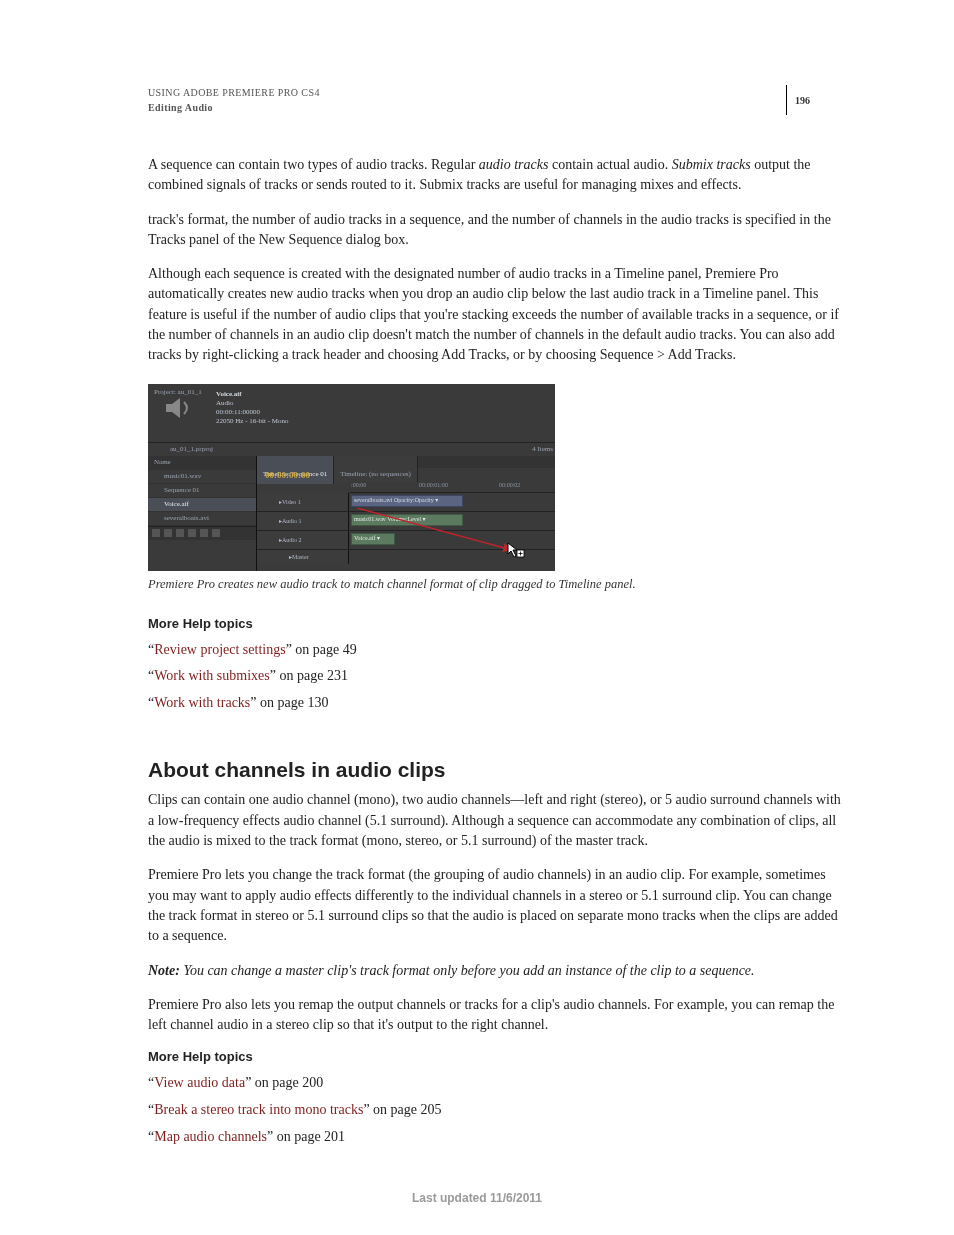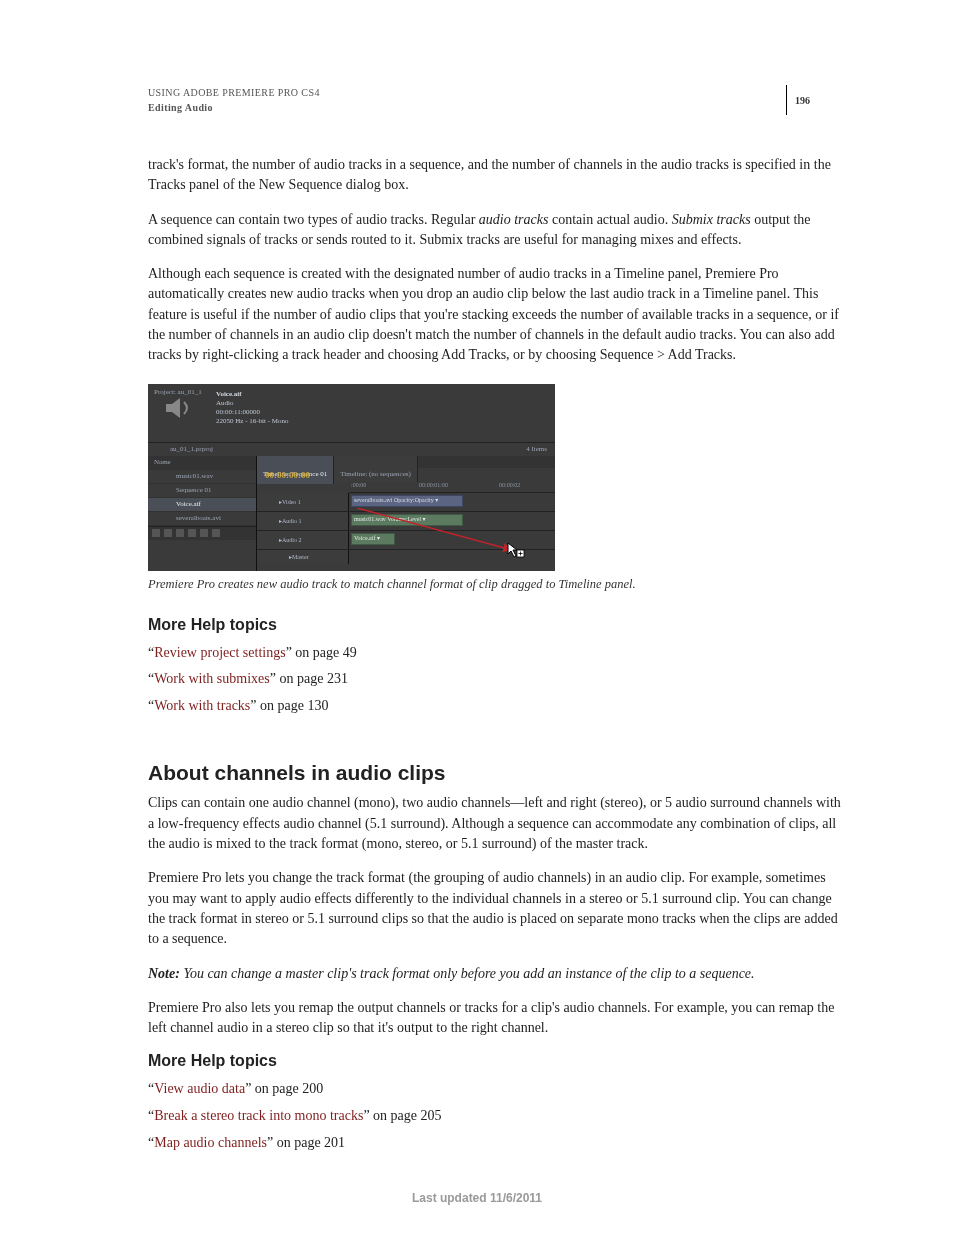--- a/index.html
+++ b/index.html
@@ -84,39 +84,39 @@
     background: #3a3a3a;
     height: 13px;
     font-size: 7px;
     color: #9aa4b3;
     display: flex;
     align-items: center;
     border-top: 1px solid #222;
     gap: 28px;
   }
   .ss-mid .tab-l { flex: 0 0 108px; padding-left: 22px; }
-  .ss-mid .tab-r { flex: 1; text-align: right; padding-right: 8px; }
+  .ss-mid .tab-r { flex: 1; text-align: right; padding-right: 2px; }
   .ss-panels {
     display: flex;
     height: 115px;
     background: #2f2f2f;
     position: relative;
   }
   .ss-proj {
     width: 108px;
     background: #3a3a3a;
     border-right: 1px solid #111;
     font-size: 7px;
     color: #9aa4b3;
   }
   .ss-proj .row {
     height: 14px;
     display: flex;
     align-items: center;
-    padding-left: 28px;
+    padding-left: 16px;
     border-bottom: 1px solid #323232;
     box-sizing: border-box;
   }
   .ss-row-icons {
     height: 13px;
     display:flex;
     align-items:center;
     gap:4px;
     padding: 0 4px;
     background:#333;
@@ -215,21 +215,21 @@
   }
   .caption {
     font-style: italic;
     font-size: 12.5px;
     color: #333;
     margin: 6px 0 24px 0;
   }
   .h3 {
     font-family: "Myriad Pro", -apple-system, Arial, sans-serif;
     font-weight: 700;
-    font-size: 16px;
+    font-size: 13px;
     color: #222;
     margin: 10px 0 6px 0;
   }
   .help-line {
     font-size: 14px;
     line-height: 1.9;
     color: #222;
   }
   .help-line a {
     color: #7f1d1d;
@@ -265,24 +265,24 @@
       <div class="line1">USING ADOBE PREMIERE PRO CS4</div>
       <div class="line2">Editing Audio</div>
     </div>
     <div class="header-right">
       <div class="divider"></div>
       <div class="pageno">196</div>
     </div>
   </div>
 
   <div class="body-text">
-    <p class="para">track's format, the number of audio tracks in a sequence, and the number of channels in the audio tracks is specified in the Tracks panel of the New Sequence dialog box.</p>
     <p class="para">
       <span>A sequence can contain two types of audio tracks. Regular </span><span class="italic-token">audio tracks</span><span> contain actual audio. </span><span class="italic-token">Submix tracks</span><span> output the combined signals of tracks or sends routed to it. Submix tracks are useful for managing mixes and effects.</span>
     </p>
+    <p class="para">track's format, the number of audio tracks in a sequence, and the number of channels in the audio tracks is specified in the Tracks panel of the New Sequence dialog box.</p>
     <p class="para">Although each sequence is created with the designated number of audio tracks in a Timeline panel, Premiere Pro automatically creates new audio tracks when you drop an audio clip below the last audio track in a Timeline panel. This feature is useful if the number of audio clips that you're stacking exceeds the number of available tracks in a sequence, or if the number of channels in an audio clip doesn't match the number of channels in the default audio tracks. You can also add tracks by right-clicking a track header and choosing Add Tracks, or by choosing Sequence &gt; Add Tracks.</p>
   </div>
 
   <div class="screenshot-block">
     <div class="ss-top">
       <div class="proj">Project: au_01_1</div>
       <div class="speaker">
         <svg viewBox="0 0 30 24" width="30" height="24">
           <polygon points="2,8 8,8 16,2 16,22 8,16 2,16" fill="#888"></polygon>
           <path d="M20 6 Q26 12 20 18" stroke="#888" fill="none" stroke-width="2"></path>

